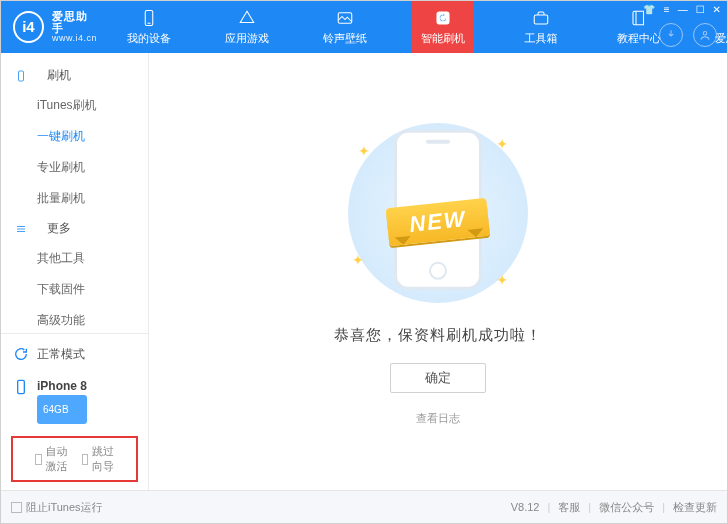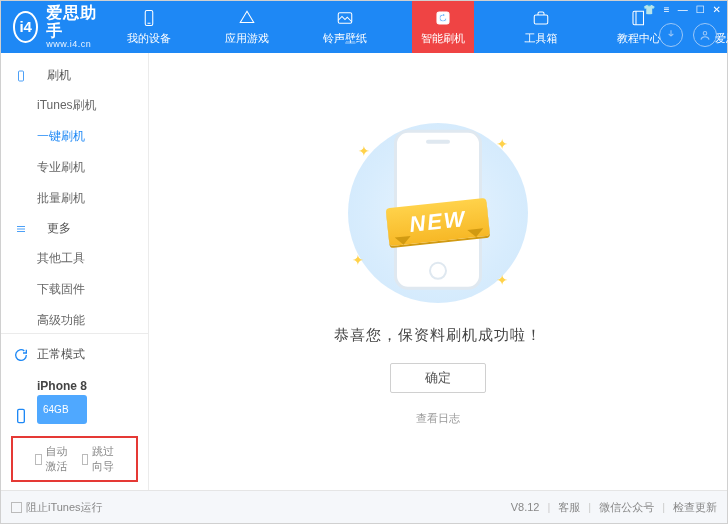--- a/index.html
+++ b/index.html
@@ -4,21 +4,21 @@
 <style>
   * { box-sizing: border-box; margin: 0; padding: 0; font-family: "Microsoft YaHei", Arial, sans-serif; }
   body { width: 728px; height: 524px; overflow: hidden; background: #fff; }
   .window { display: flex; flex-direction: column; height: 100%; border: 1px solid #d0d0d0; }
 
   
   .header { background: #1e88f5; color: #fff; height: 52px; display: flex; align-items: center; position: relative; }
   .logo-wrap { display: flex; align-items: center; padding-left: 12px; gap: 8px; }
   .logo-circle { width: 32px; height: 32px; border: 2px solid #fff; border-radius: 50%; display: flex; align-items: center; justify-content: center; font-weight: bold; font-size: 15px; }
   .brand { display: flex; flex-direction: column; line-height: 1.1; }
-  .brand .name { font-size: 16px; font-weight: bold; letter-spacing: 1px; }
+  .brand .name { font-size: 11px; font-weight: bold; letter-spacing: 1px; }
   .brand .url  { font-size: 9px; opacity: .9; letter-spacing: .5px; }
   .nav { display: flex; height: 100%; margin-left: 20px; gap: 36px; }
   .nav-item { width: 62px; display: flex; flex-direction: column; align-items: center; justify-content: center; gap: 3px; font-size: 11px; cursor: pointer; }
   .nav-item.active { background: #ef4444; }
   .nav-item .ic { width: 20px; height: 20px; display: flex; align-items: center; justify-content: center; }
   .nav-item svg { width: 18px; height: 18px; stroke: #fff; fill: none; stroke-width: 1.4; }
   .win-ctrls { position: absolute; top: 3px; right: 6px; display: flex; gap: 8px; font-size: 10px; }
   .win-ctrls span { cursor: pointer; }
   .header-right { position: absolute; right: 10px; bottom: 6px; display: flex; gap: 10px; }
   .circ-btn { width: 24px; height: 24px; border: 1.5px solid #9bc7f7; border-radius: 50%; display: flex; align-items: center; justify-content: center; cursor: pointer; }
@@ -28,21 +28,21 @@
   .body { flex: 1; display: flex; min-height: 0; }
 
   
   .sidebar { width: 148px; border-right: 1px solid #ebebeb; display: flex; flex-direction: column; font-size: 12px; color: #555; }
   .side-scroll { flex: 1; overflow: auto; padding-top: 8px; }
   .side-group { padding: 6px 14px; display: flex; align-items: center; gap: 20px; color: #555; font-size: 12px; }
   .side-group svg { width: 12px; height: 12px; stroke: #1e88f5; fill: none; stroke-width: 1.6; }
   .side-item { padding: 7px 14px 7px 36px; cursor: pointer; color: #666; }
   .side-item.active { color: #1e88f5; }
   .side-bottom { border-top: 1px solid #ebebeb; padding: 8px 10px; display: flex; flex-direction: column; gap: 8px; }
-  .pill-row { display: flex; align-items: flex-end; gap: 8px; padding: 4px 2px; }
+  .pill-row { display: flex; align-items: flex-start; gap: 8px; padding: 4px 2px; }
   .pill-row svg { width: 16px; height: 16px; }
   .badge { background: #4fa8ff; color: #fff; border-radius: 3px; padding: 9px 6px; font-size: 10px; }
   .red-box { border: 2px solid #e53935; padding: 6px 22px; display: flex; gap: 14px; font-size: 11px; color: #888; }
   .chk { display: flex; align-items: center; gap: 4px; cursor: pointer; }
   .chk .box { width: 11px; height: 11px; border: 1px solid #bbb; display: inline-block; }
 
   
   .main { flex: 1; display: flex; flex-direction: column; align-items: center; justify-content: center; gap: 18px; background: #fff; }
   .illus { width: 220px; height: 190px; position: relative; }
   .illus .bg-circle { position: absolute; inset: 0; margin: auto; width: 180px; height: 180px; background: radial-gradient(circle at 50% 50%, #e9f4fe 0%, #d7ecfd 60%, #cfe7fb 100%); border-radius: 50%; }

